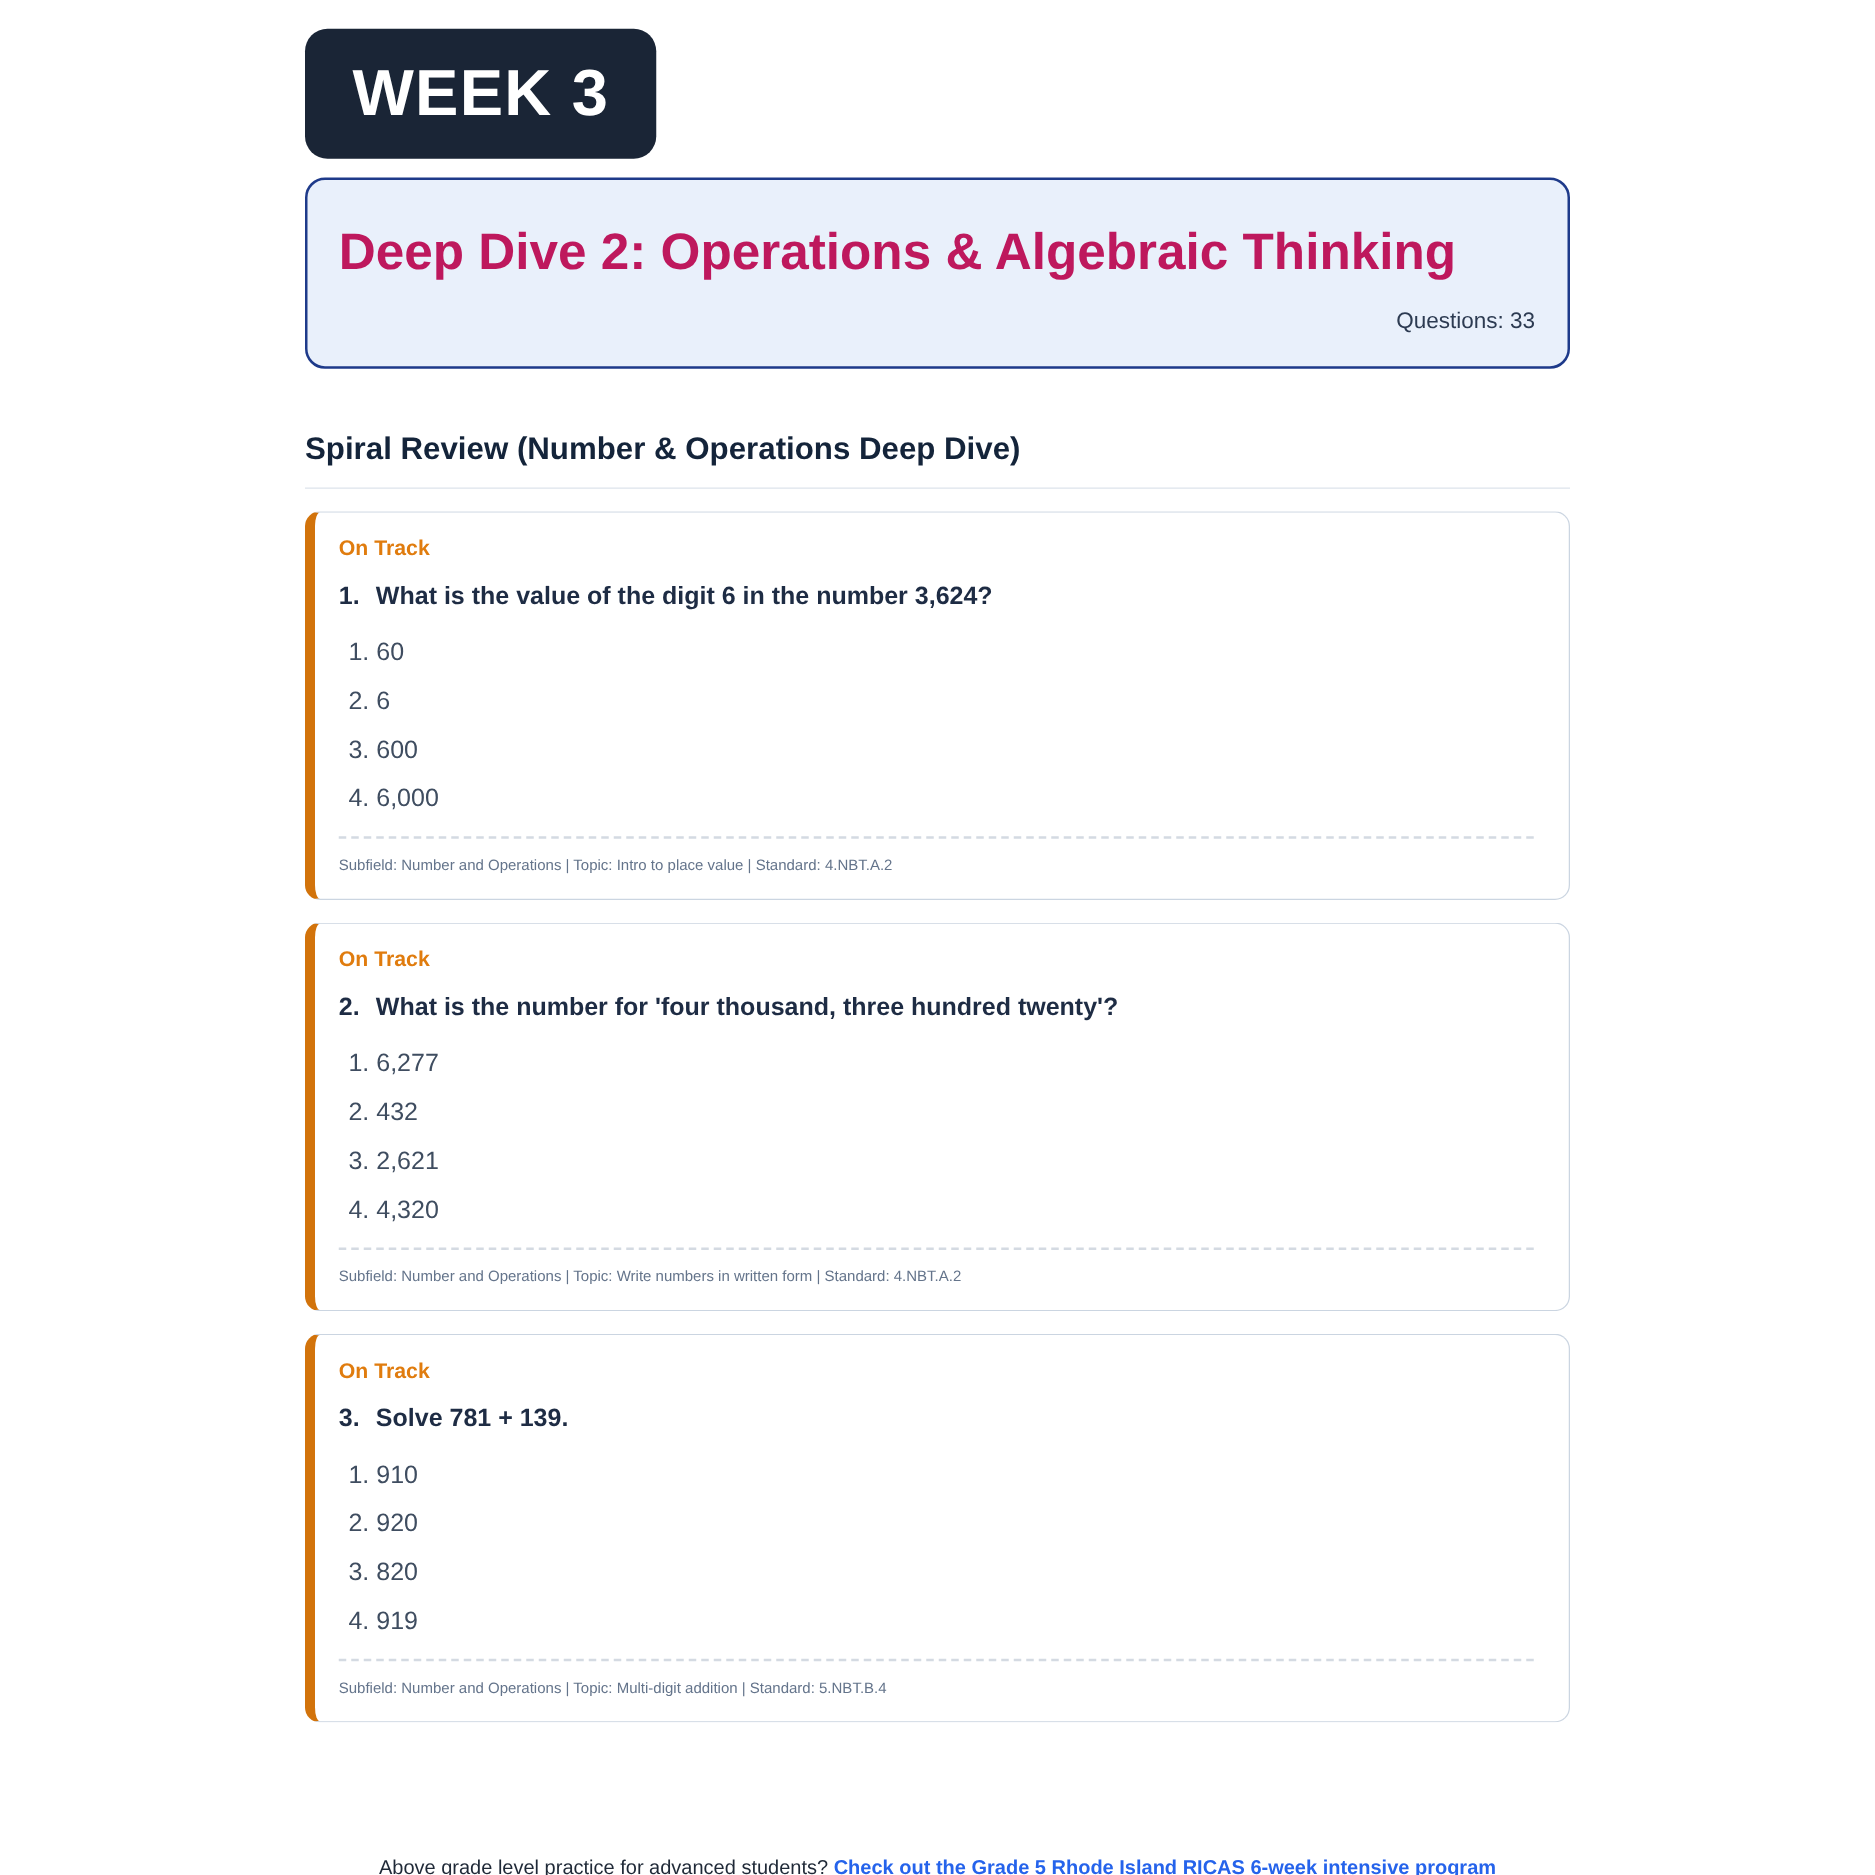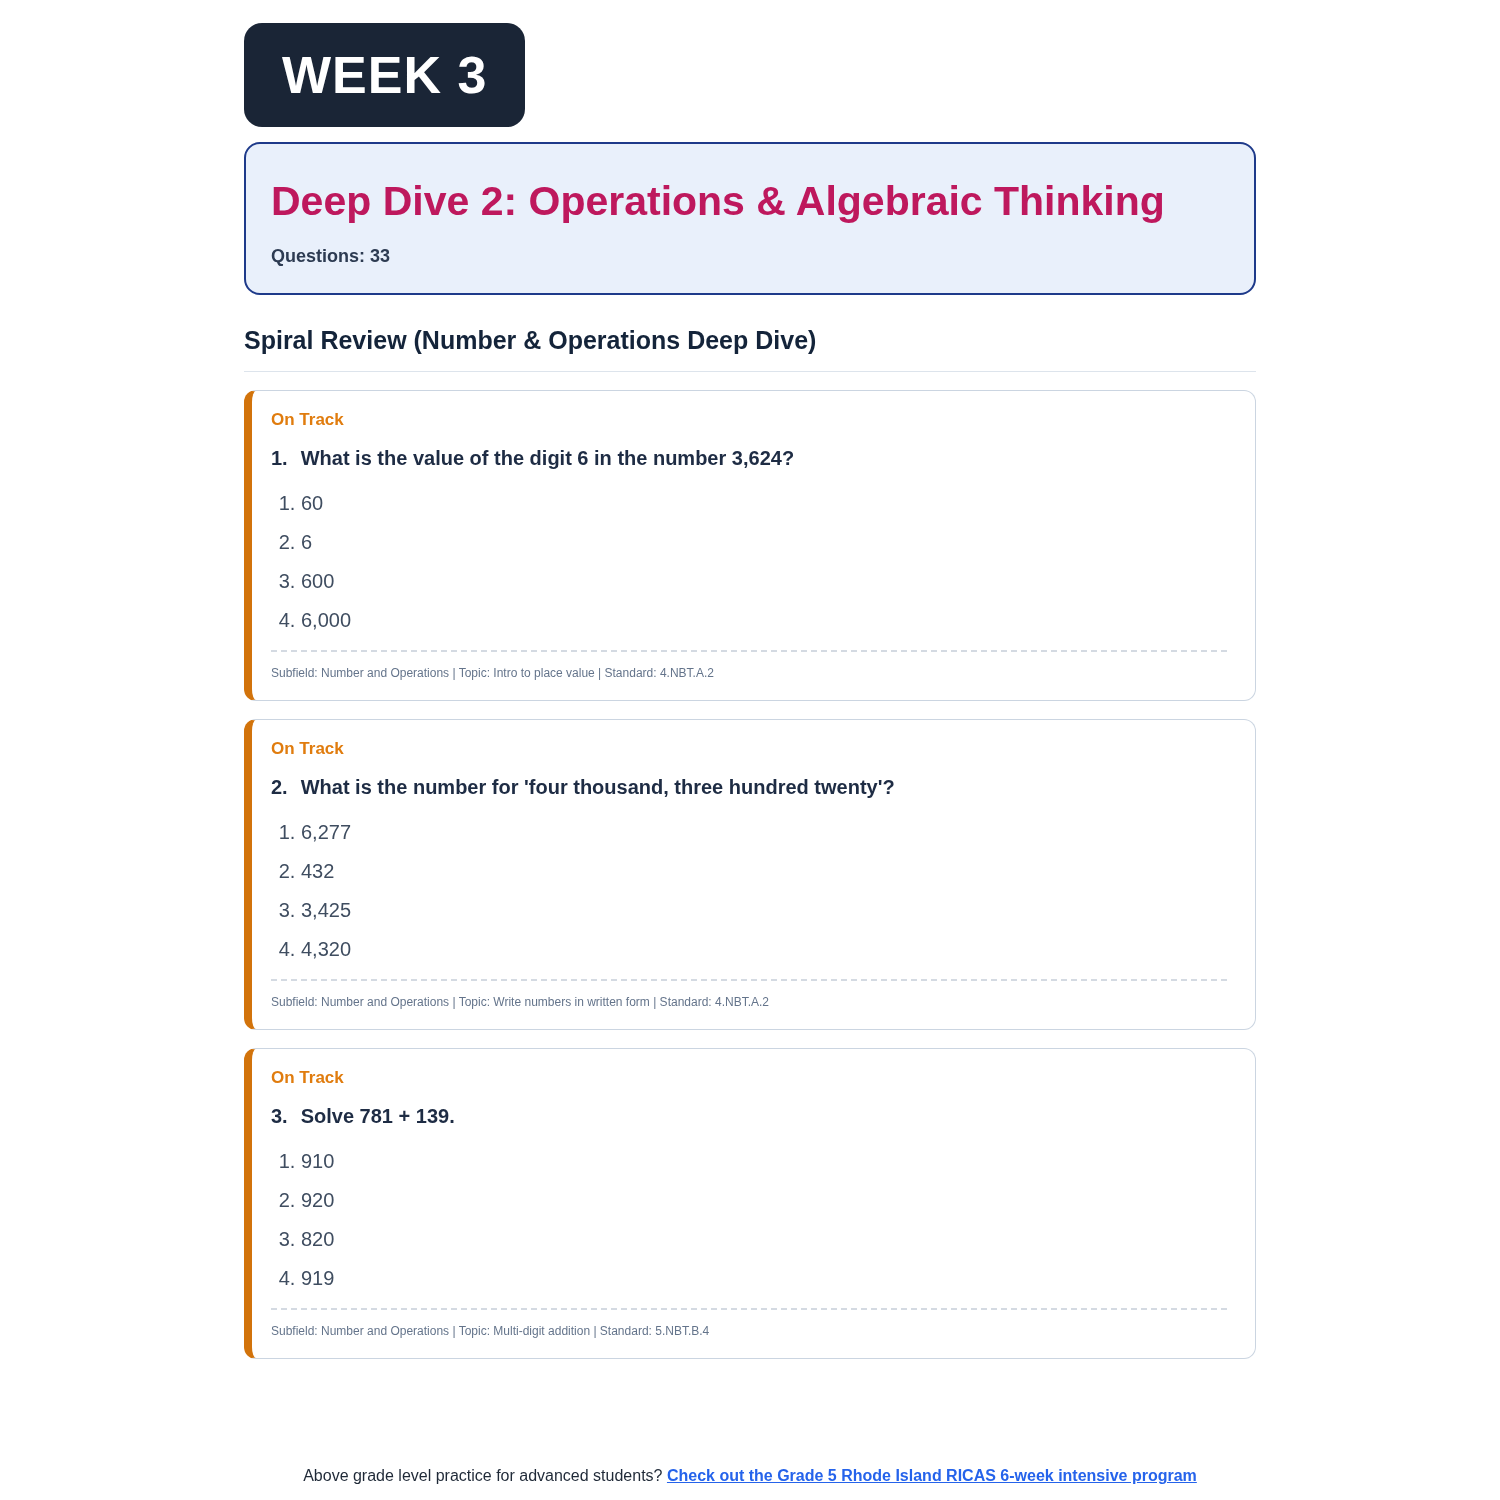--- a/index.html
+++ b/index.html
@@ -36,26 +36,27 @@
   }
   .header-title {
     font-size: 41px;
     font-weight: bold;
     color: #be185d;
     line-height: 1.52;
   }
   .header-questions {
     margin-top: 14px;
     font-size: 18px;
-    font-weight: bold;
+    font-weight: normal;
     color: #2d3b52;
+    text-align: right;
   }
   
   .section-heading {
-    margin-top: 31px;
+    margin-top: 50px;
     font-size: 25px;
     font-weight: bold;
     color: #14243a;
     padding-bottom: 16px;
     border-bottom: 1px solid #dde4ec;
   }
   
   .card {
     margin-top: 18px;
     background: #ffffff;
@@ -137,21 +138,21 @@
   </div>
 
   <div class="card">
     <div class="status-label">On Track</div>
     <div class="question-line">
       <span class="question-number">2.</span><span>What is the number for 'four thousand, three hundred twenty'?</span>
     </div>
     <ol class="options">
       <li>6,277</li>
       <li>432</li>
-      <li>3,425</li>
+      <li>2,621</li>
       <li>4,320</li>
     </ol>
     <div class="card-divider"></div>
     <div class="card-meta">Subfield: Number and Operations | Topic: Write numbers in written form | Standard: 4.NBT.A.2</div>
   </div>
 
   <div class="card">
     <div class="status-label">On Track</div>
     <div class="question-line">
       <span class="question-number">3.</span><span>Solve 781 + 139.</span>

